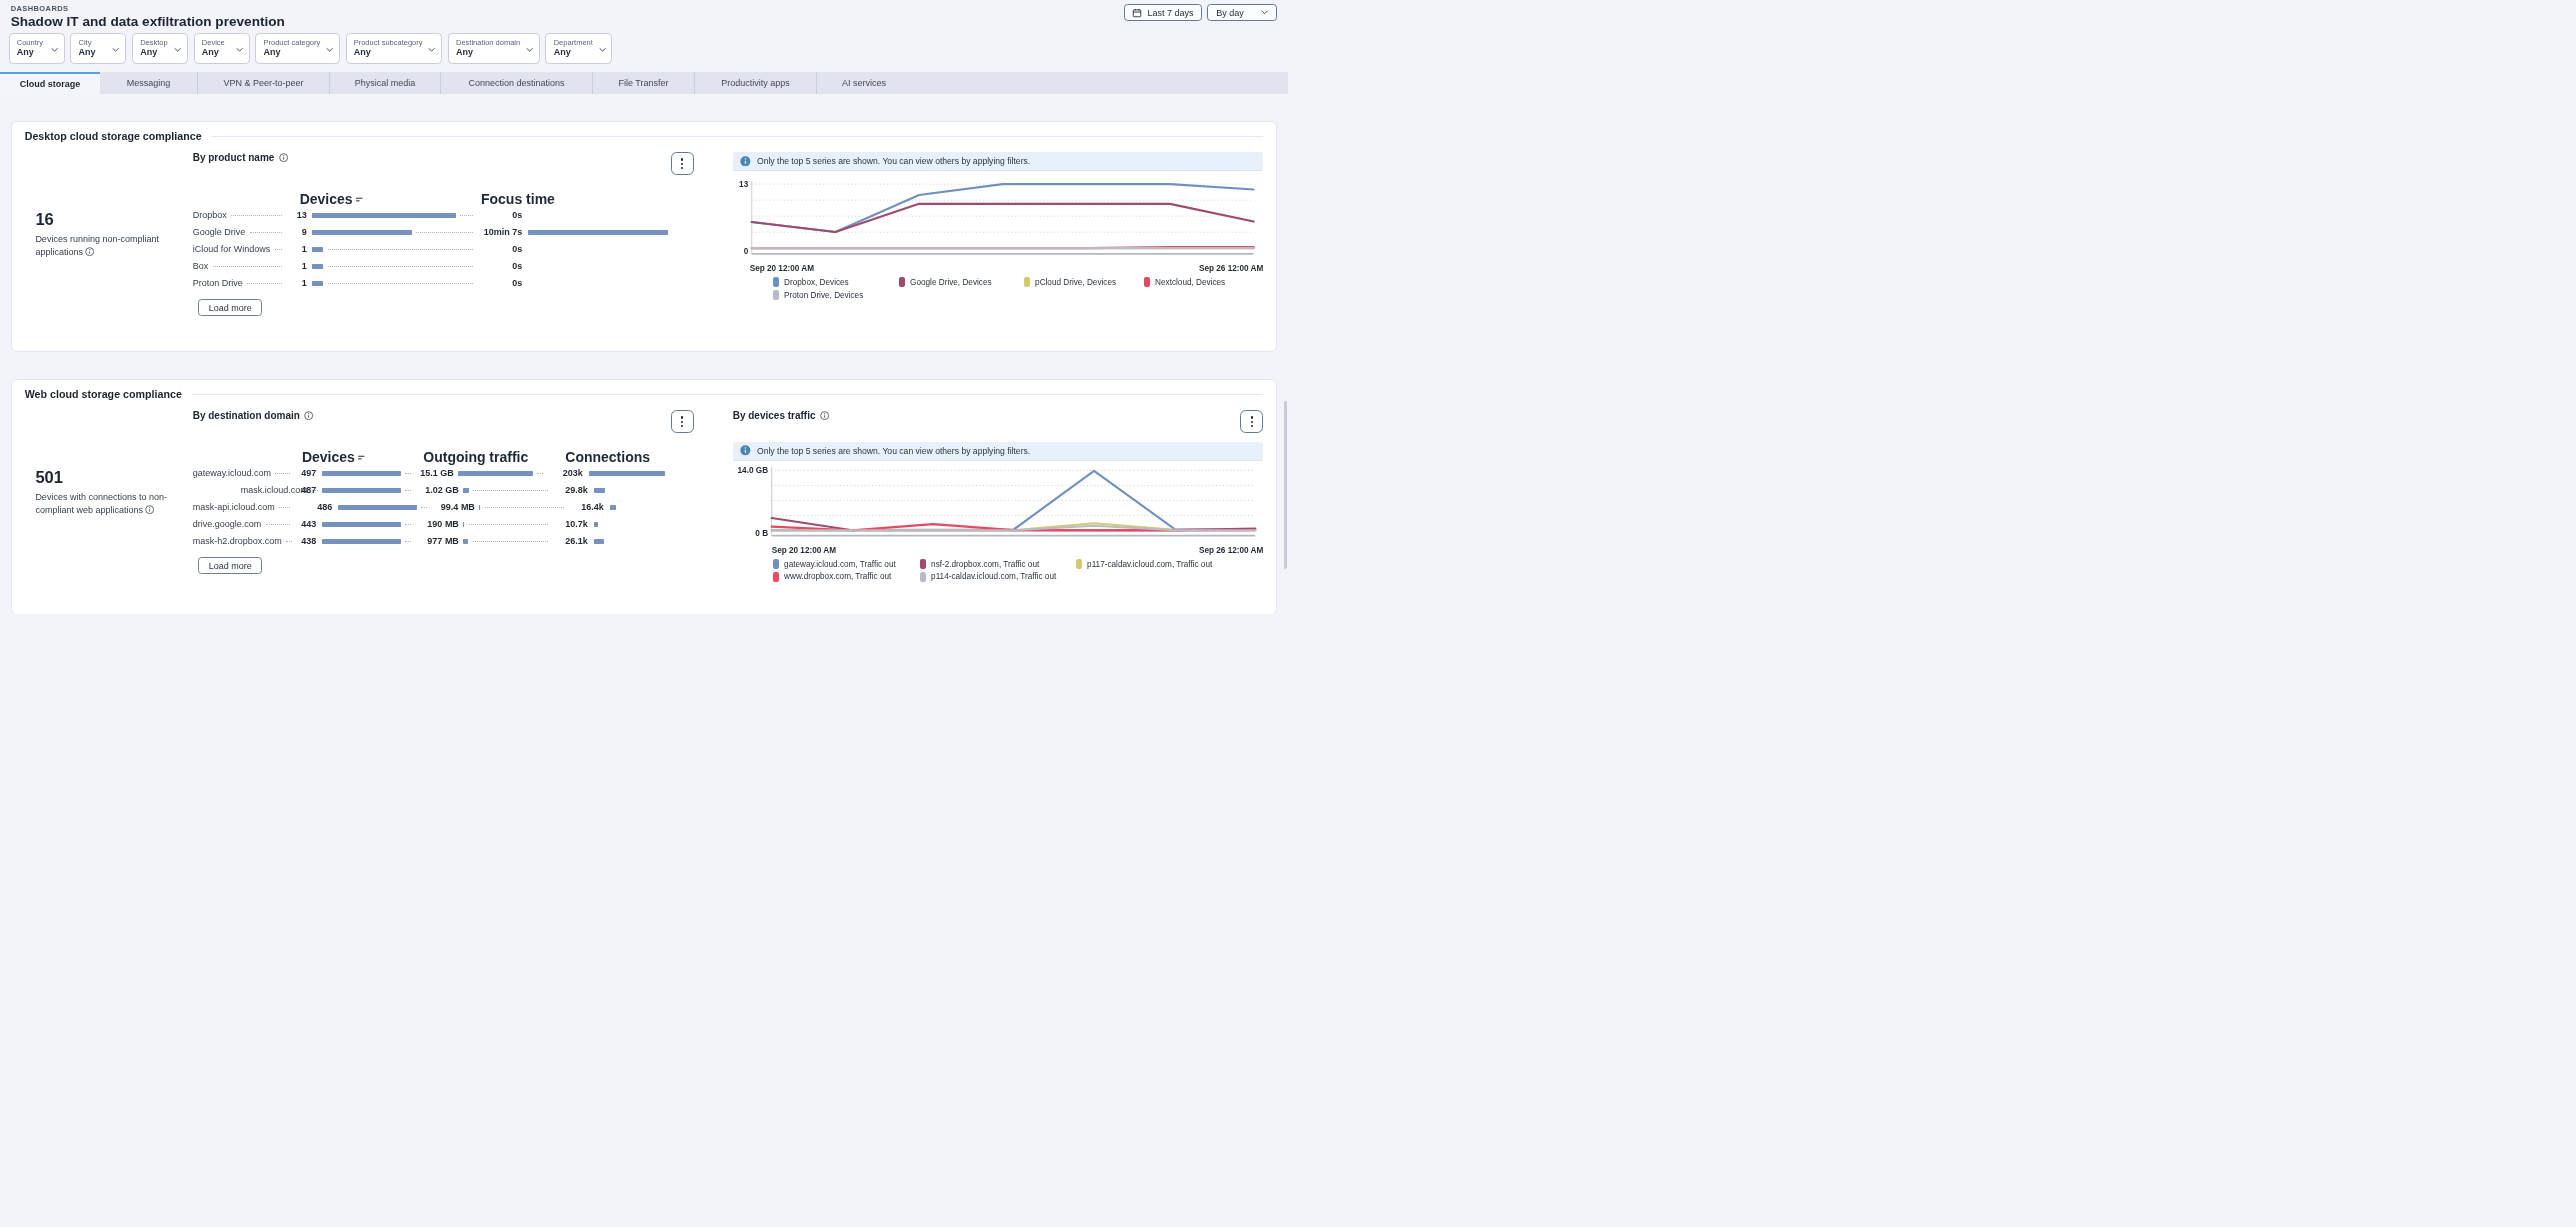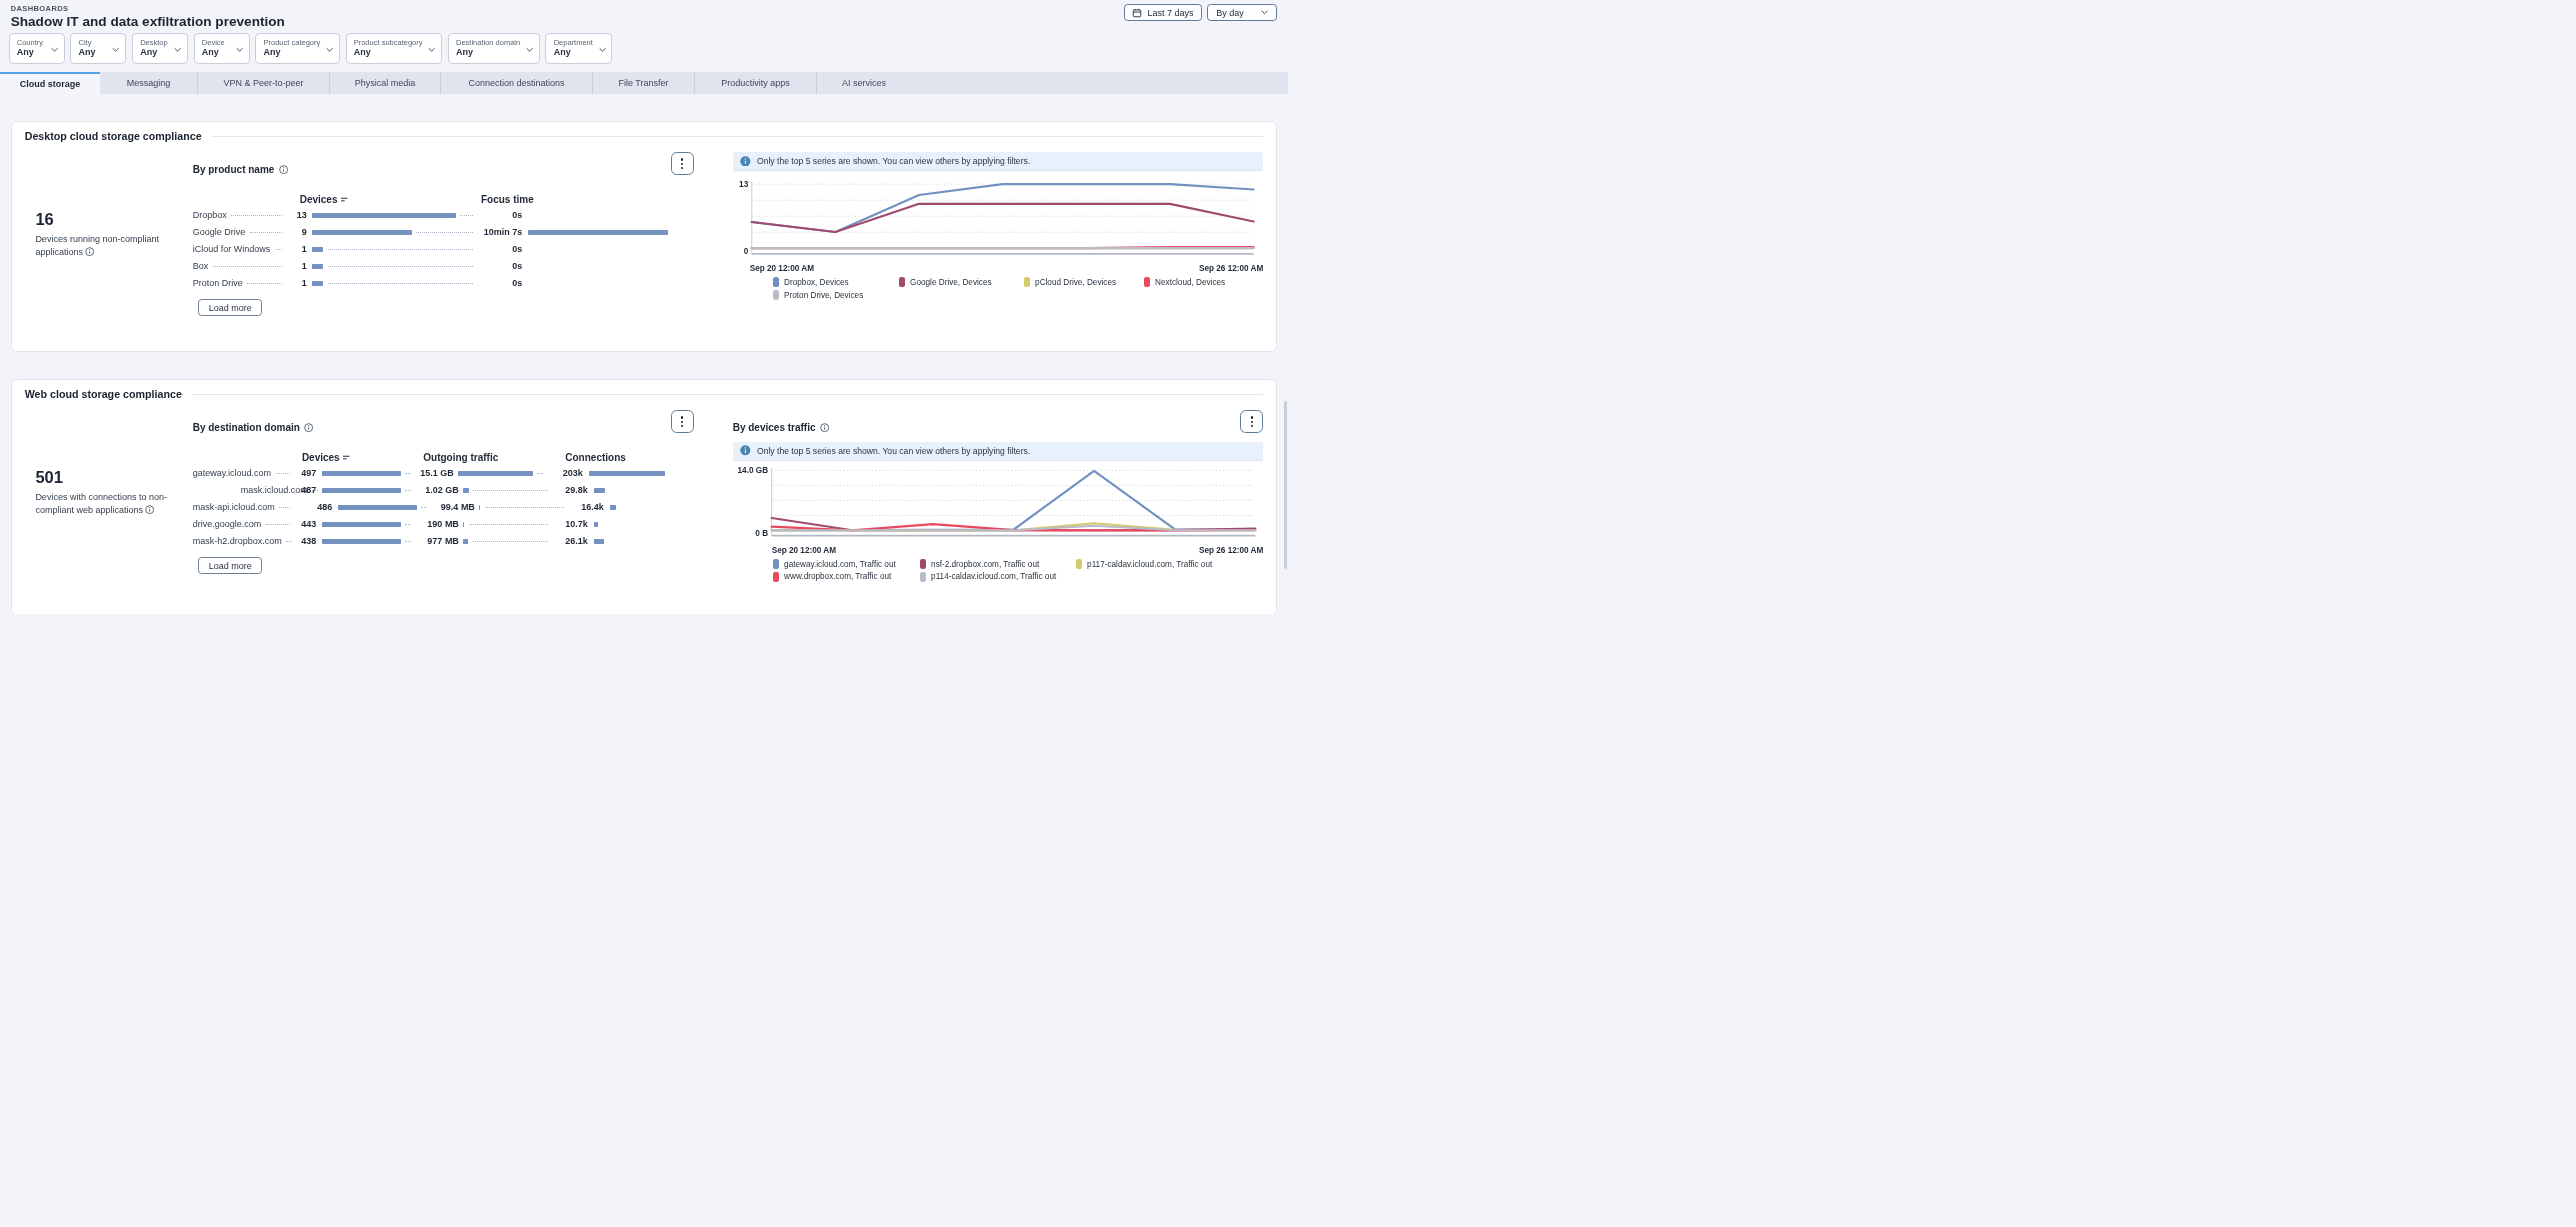--- a/index.html
+++ b/index.html
@@ -56,37 +56,37 @@
   .card-title { font-size:10.7px; font-weight:700; color:#1b2430; white-space:nowrap; }
   .rule { flex:1; height:0.7px; background:#e4e7ef; }
   .card-body { display:flex; margin-top:1.4px; }
 
   .col-stat { width:168px; padding:66px 0 0 10.7px; }
   .stat-value { font-size:16.5px; font-weight:700; color:#1b2430; }
   .stat-desc { margin-top:4.3px; font-size:9px; color:#333e4c; width:140px; line-height:1.4; }
   .iicon { vertical-align:-1.4px; margin-left:2.1px; }
 
   .col-table { width:501px; padding-left:0; }
-  .panel-head { display:flex; justify-content:space-between; align-items:flex-end; padding-top:8.6px; }
+  .panel-head { display:flex; justify-content:space-between; align-items:flex-start; padding-top:8.6px; }
   .panel-title { font-size:10px; font-weight:700; color:#1b2430; display:flex; align-items:center; gap:4.3px; }
   .kebab {
     width:23px; height:23px; background:#fff; border:0.7px solid #5f7b97; border-radius:5.7px;
     display:flex; flex-direction:column; align-items:center; justify-content:center; gap:1.8px; cursor:pointer;
   }
   .kebab .dot { width:2.3px; height:2.3px; border-radius:50%; background:#1e2630; }
 
   .col-chart { flex:1; margin-left:39px; }
   .banner {
     margin-top:8.6px; background:#e8f1fb; border-radius:2.1px; border-bottom:0.7px solid #d6e4f4;
     display:flex; align-items:center; gap:6.4px; padding:3.6px 7.2px; font-size:8.6px; color:#2a3340;
   }
 
   
   .tbl { margin-top:17px; }
-  .thead { display:flex; align-items:center; height:14.3px; font-weight:700; color:#1f2835; font-size:10px; }
+  .thead { display:flex; align-items:center; height:14.3px; font-weight:700; color:#1f2835; font-size:14px; }
   .thead .hcell { display:flex; align-items:center; gap:3.6px; }
   .trow { display:flex; align-items:center; height:17px; font-size:9px; color:#333e4c; }
   .t-name-zone { display:flex; align-items:center; }
   .t-label { white-space:nowrap; }
   .t-dots { flex:1; border-bottom:1.4px dotted #a9b4c7; height:1.4px; margin:0 4.3px; min-width:5.7px; }
   .t-val { font-weight:700; color:#1f2835; text-align:right; white-space:nowrap; }
   .t-zone { display:flex; align-items:center; }
   .t-bar { height:5px; background:#7591bf; border-radius:0.7px; }
   .loadmore {
     margin:7.2px 0 0 5.7px; background:#fff; border:0.7px solid #6d8096; border-radius:3.6px;

